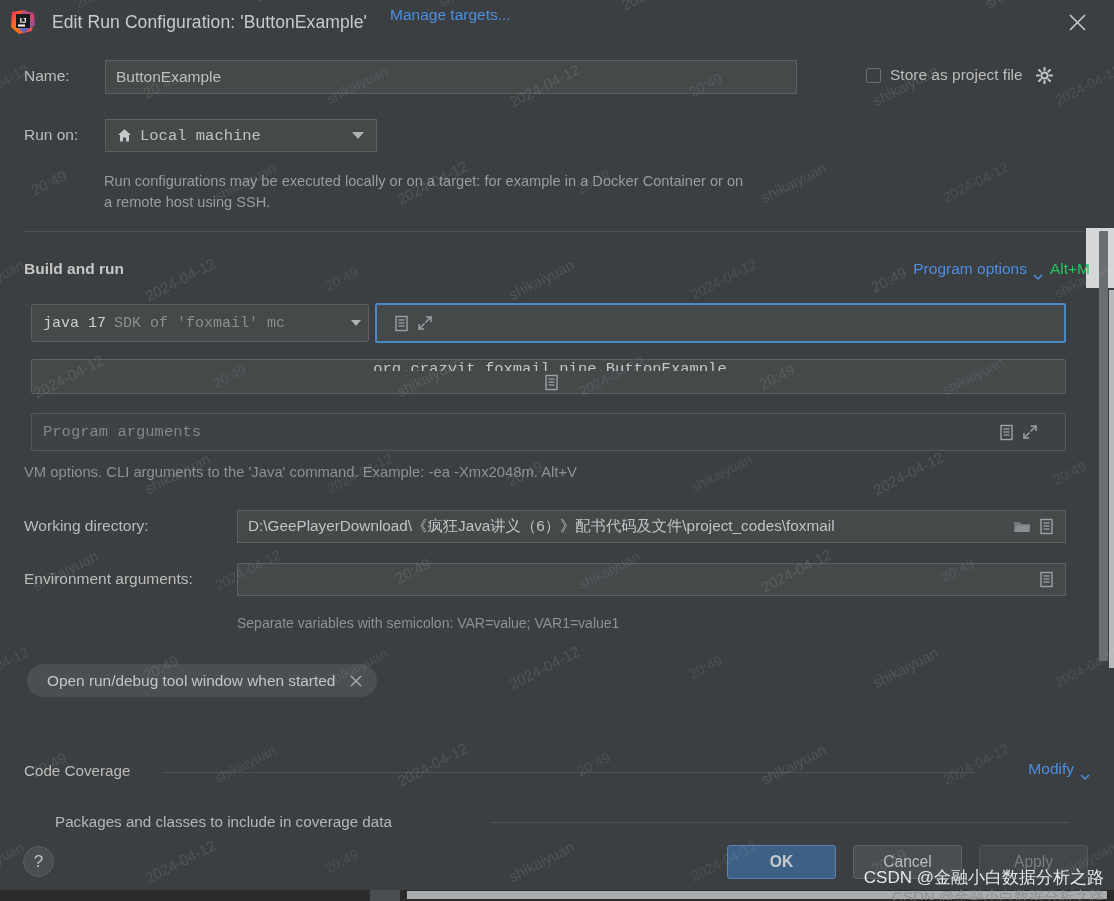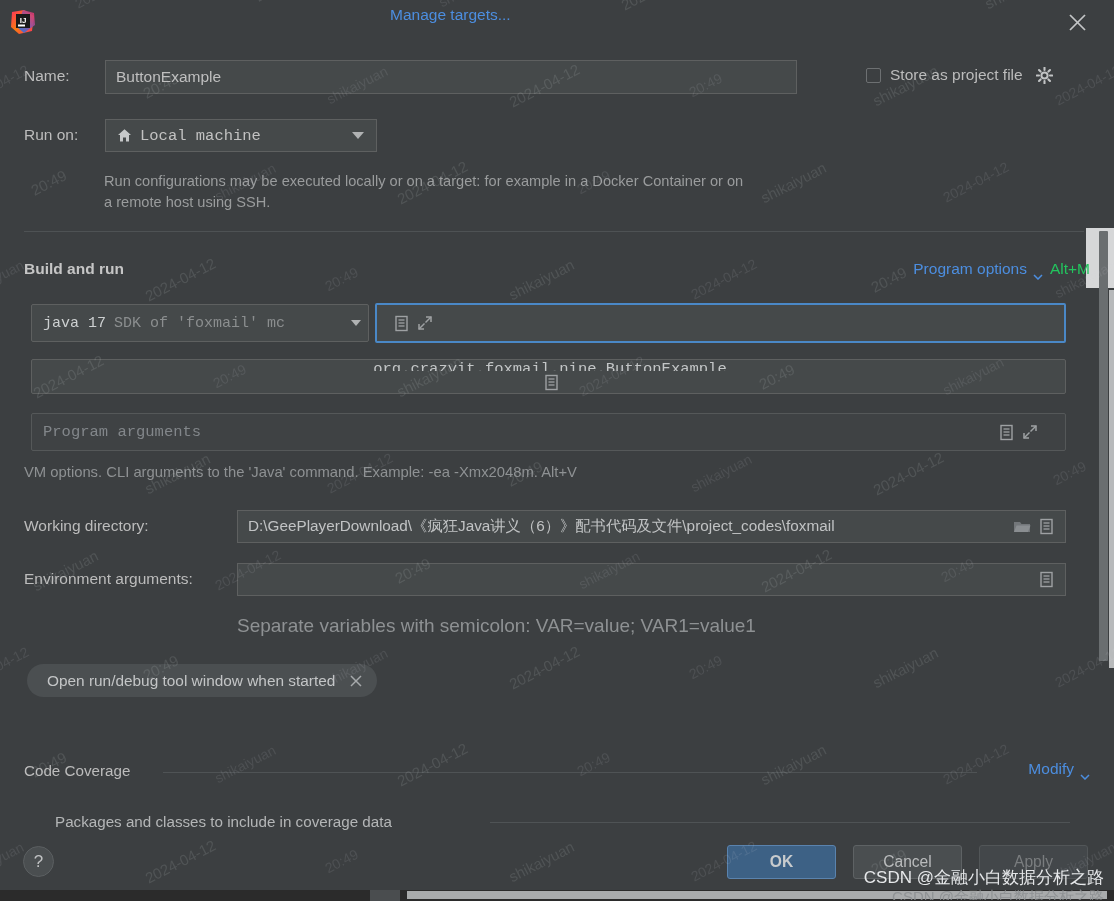--- a/index.html
+++ b/index.html
@@ -137,21 +137,21 @@
   }
   .wd-text { font-size: 15.3px; color: #c1c3c4; flex: 1 1 auto; white-space: nowrap; overflow: hidden; }
 
   .label-env { position: absolute; left: 24px; top: 570px; font-size: 15.5px; }
   .env-field {
     position: absolute; left: 237px; top: 563px; width: 829px; height: 33px;
     background: #45494a; border: 1px solid #5e6060;
     display: flex; align-items: center; padding: 0 8px 0 10px;
   }
   .env-text { font-size: 15.3px; color: #c1c3c4; flex: 1 1 auto; white-space: nowrap; overflow: hidden; }
-  .env-hint { position: absolute; left: 237px; top: 615px; font-size: 19px; color: #8e9193; white-space: nowrap; }
+  .env-hint { position: absolute; left: 237px; top: 615px; font-size: 14px; color: #8e9193; white-space: nowrap; }
 
   .icon-btn { width: 22px; height: 22px; display: flex; align-items: center; justify-content: center;
               flex: 0 0 auto; cursor: pointer; margin-left: 2px; }
 
   
   .chip {
     position: absolute; left: 27px; top: 664px; height: 33px;
     background: #4b4f51; border-radius: 17px;
     display: flex; align-items: center; padding: 0 14px 0 20px; gap: 14px;
   }
@@ -237,20 +237,21 @@
               <stop offset="100%" stop-color="#fe315d"></stop>
           </linearGradient>
         </defs>
         <path d="M2 3 L14 1 L24 7 L22 22 L9 25 L1 18 Z" fill="url(#lg1)"></path>
         <path d="M13 1 L24 4 L25 16 L14 24 L7 18 Z" fill="url(#lg2)" opacity="0.88"></path>
         <rect x="6" y="5" width="14" height="14" fill="#1b1b1b"></rect>
         <text x="13" y="13.5" font-size="8" fill="#ffffff" text-anchor="middle" font-family="Liberation Sans, sans-serif" font-weight="bold">IJ</text>
         <rect x="8" y="15.5" width="7" height="2" fill="#ffffff"></rect>
       </svg>
     </span>
+    <span class="title-text">Edit Run Configuration: 'ButtonExample'</span>
   </div>
   <div class="close-btn">
     <svg width="19" height="19" viewBox="0 0 19 19">
       <line x1="2" y1="2" x2="17" y2="17" stroke="#c3c5c6" stroke-width="1.7"></line>
       <line x1="17" y1="2" x2="2" y2="17" stroke="#c3c5c6" stroke-width="1.7"></line>
     </svg>
   </div>
 
   <div class="row-name">
     <span class="lbl label-name">Name:</span>

